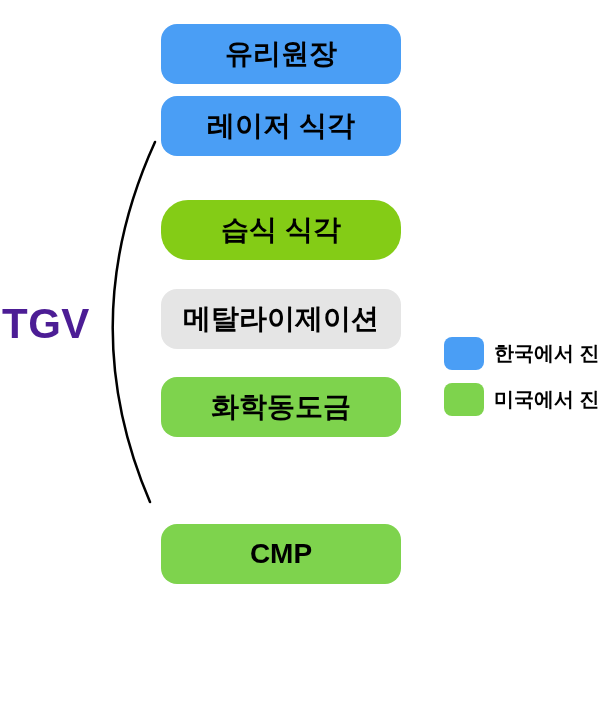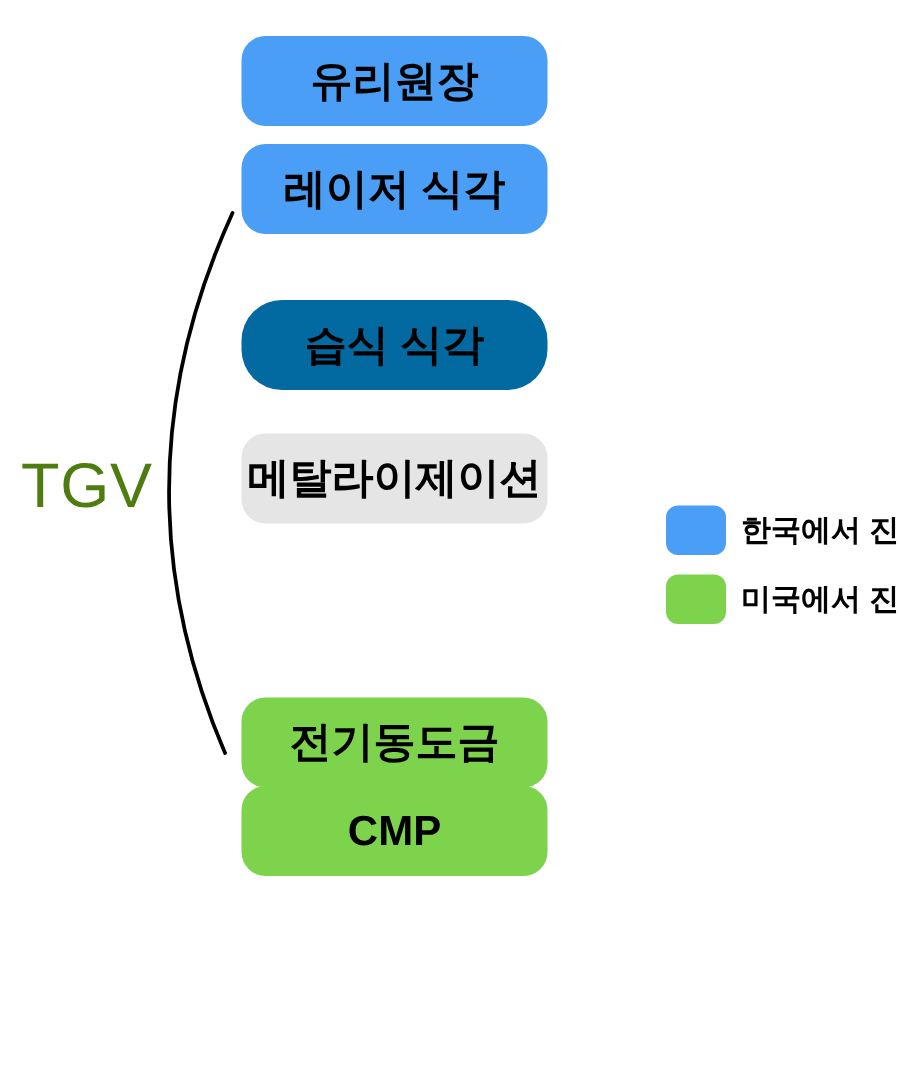--- a/index.html
+++ b/index.html
@@ -12,31 +12,31 @@
     overflow: hidden;
   }
   .bracket {
     position: absolute;
     left: 0; top: 0;
     width: 600px; height: 724px;
     pointer-events: none;
   }
   .tgv-label {
     position: absolute;
-    left: 14px;
+    left: 2px;
     top: 300px;
     font-size: 42px;
-    font-weight: 400;
-    color: #4d7c0f;
+    font-weight: 700;
+    color: #4c1d95;
     letter-spacing: 0.5px;
   }
   .step {
     position: absolute;
     left: 161px;
-    width: 204px;
+    width: 240px;
     height: 60px;
     border-radius: 16px;
     display: flex;
     align-items: center;
     justify-content: center;
   }
   .step-label {
     font-size: 28px;
     font-weight: 700;
     color: #000000;
@@ -77,28 +77,28 @@
   </svg>
 
   <div class="tgv-label">TGV</div>
 
   <div class="step" style="top: 24px; background: rgb(74, 158, 245);">
     <span class="step-label">유리원장</span>
   </div>
   <div class="step" style="top: 96px; background: rgb(74, 158, 245);">
     <span class="step-label">레이저 식각</span>
   </div>
-  <div class="step" style="top: 200px; background: #0369a1; border-radius: 27px;">
+  <div class="step" style="top: 200px; background: #84cc16; border-radius: 27px;">
     <span class="step-label">습식 식각</span>
   </div>
   <div class="step" style="top: 289px; background: #e5e5e5;">
     <span class="step-label">메탈라이제이션</span>
   </div>
-  <div class="step" style="top: 465px; background: rgb(126, 211, 77);">
-    <span class="step-label">전기동도금</span>
+  <div class="step" style="top: 377px; background: rgb(126, 211, 77);">
+    <span class="step-label">화학동도금</span>
   </div>
   <div class="step" style="top: 524px; background: rgb(126, 211, 77);">
     <span class="step-label">CMP</span>
   </div>
 
   <div class="legend">
     <div class="legend-row">
       <span class="swatch" style="background: rgb(74, 158, 245);"></span>
       <span class="legend-label">한국에서 진행</span>
     </div>

